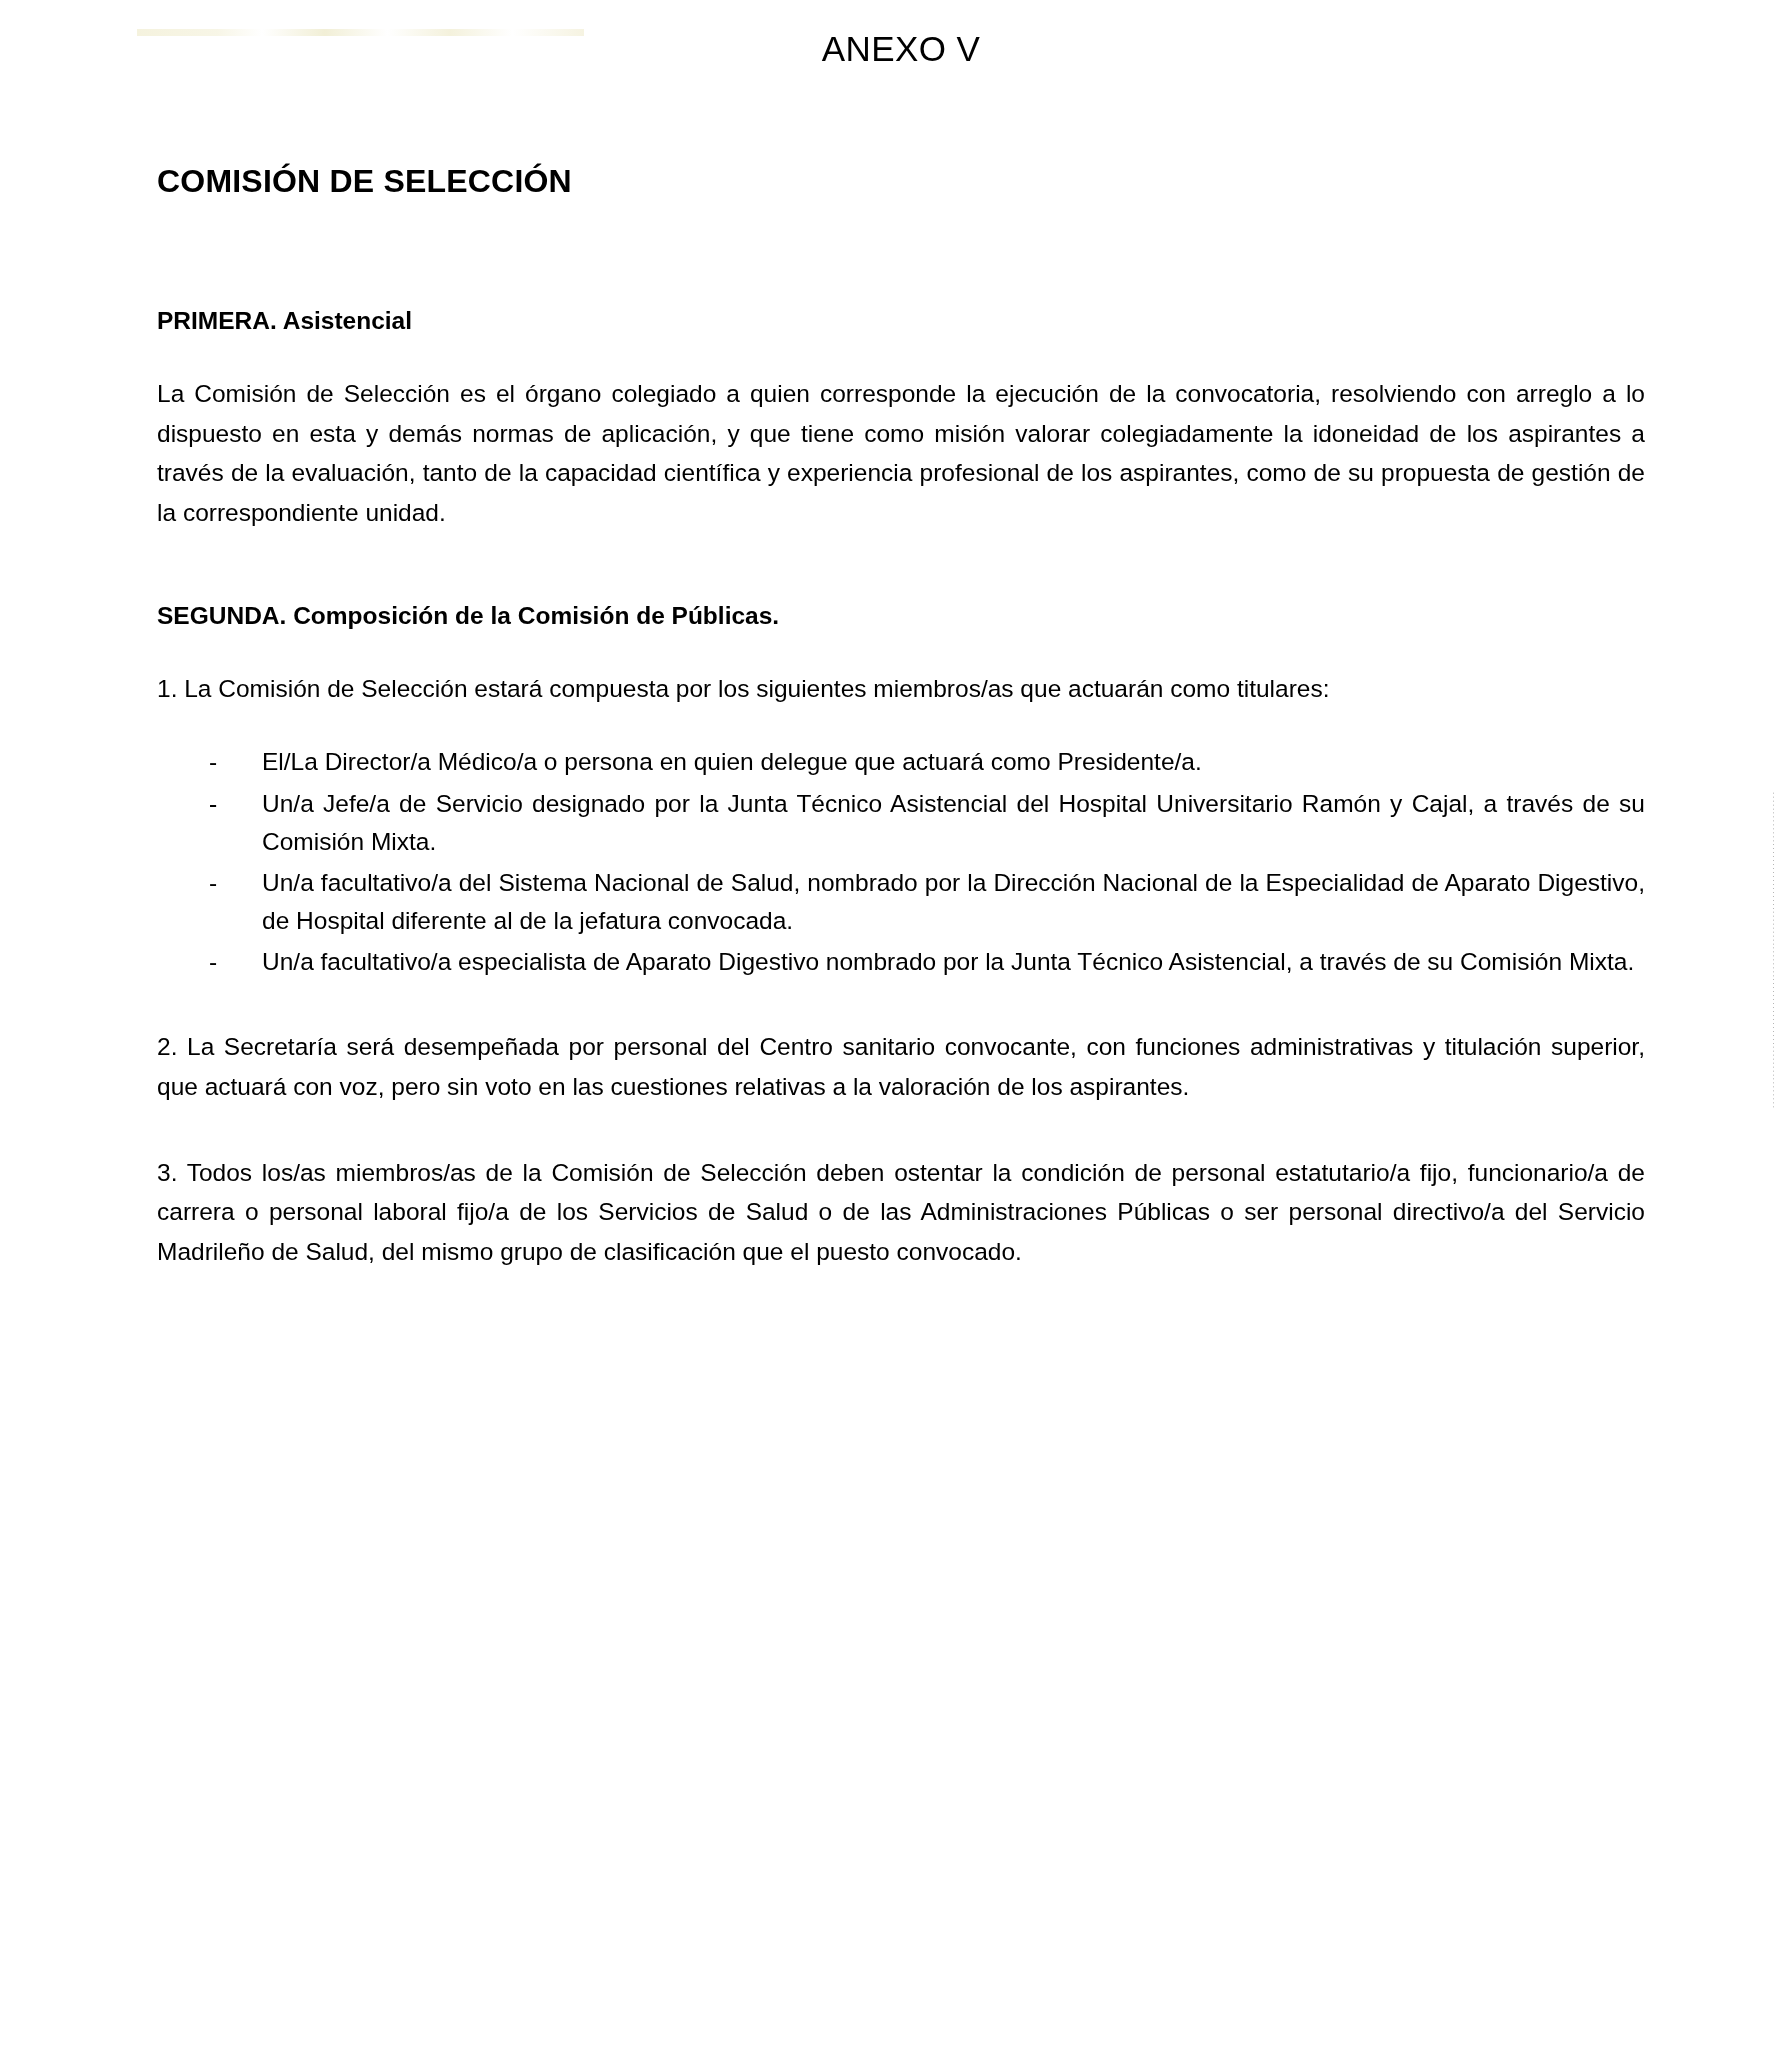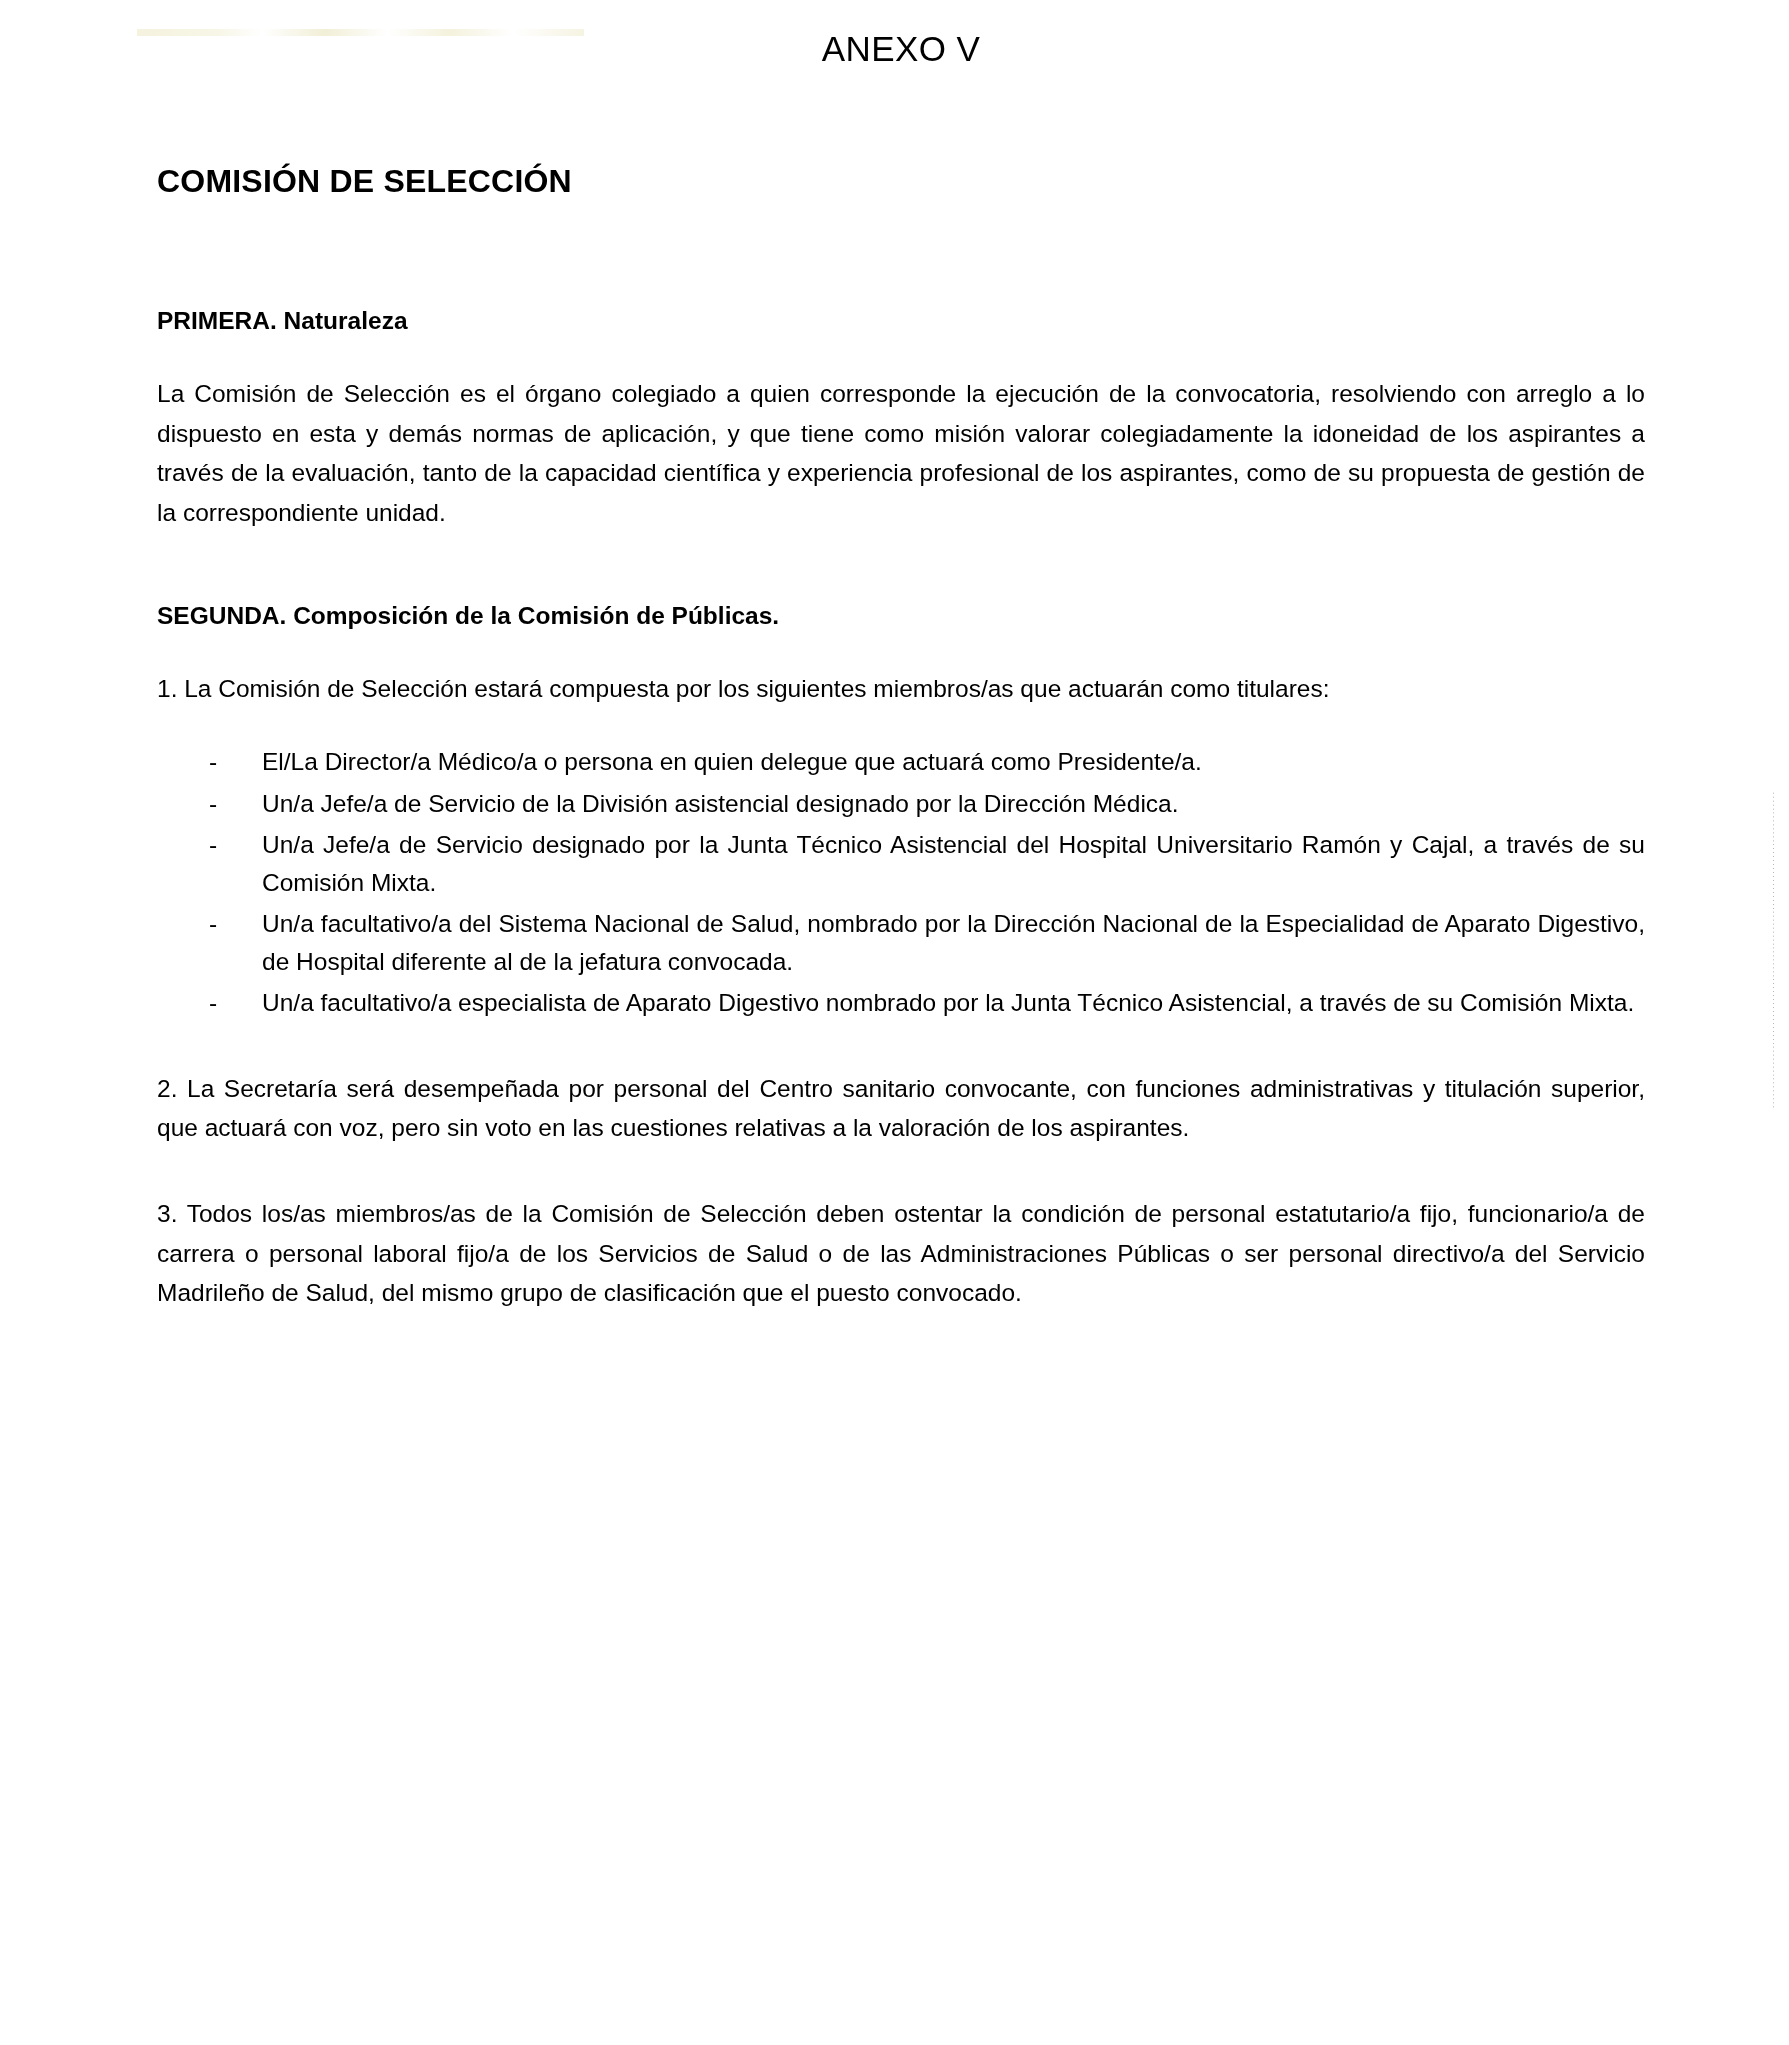--- a/index.html
+++ b/index.html
@@ -114,31 +114,31 @@
 <div class="page">
 
   <div class="top-artifact">
     <div class="band"></div>
   </div>
 
   <h1 class="doc-title">ANEXO  V</h1>
 
   <h2 class="doc-subtitle">COMISIÓN DE SELECCIÓN</h2>
 
-  <div class="section-heading">PRIMERA. Naturaleza</div>
+  <div class="section-heading">PRIMERA. Asistencial</div>
 
   <p class="body-text">La Comisión de Selección es el órgano colegiado a quien corresponde la ejecución de la convocatoria, resolviendo con arreglo a lo dispuesto en esta y demás normas de aplicación, y que tiene como misión valorar colegiadamente la idoneidad de los aspirantes a través de la evaluación, tanto de la capacidad científica y experiencia profesional de los aspirantes, como de su propuesta de gestión de la correspondiente unidad.</p>
 
   <div class="section-heading tight">SEGUNDA. Composición de la Comisión de Públicas.</div>
 
   <p class="body-text">1. La Comisión de Selección estará compuesta por los siguientes miembros/as que actuarán como titulares:</p>
 
   <ul class="member-list">
     <li><span class="dash">-</span><span>El/La Director/a Médico/a o persona en quien delegue que actuará como Presidente/a.</span></li>
-    <li><span class="dash">-</span><span>Un/a Jefe/a de Servicio de la División asistencial designado por la Dirección Médica.</span></li>
+    <li><span class="dash">-</span></li>
     <li><span class="dash">-</span><span>Un/a Jefe/a de Servicio designado por la Junta Técnico Asistencial del Hospital Universitario Ramón y Cajal, a través de su Comisión Mixta.</span></li>
     <li><span class="dash">-</span><span>Un/a facultativo/a del Sistema Nacional de Salud, nombrado por la Dirección Nacional de la Especialidad de Aparato Digestivo, de Hospital diferente al de la jefatura convocada.</span></li>
     <li><span class="dash">-</span><span>Un/a facultativo/a especialista de  Aparato Digestivo nombrado por la Junta Técnico Asistencial, a través de su Comisión Mixta.</span></li>
   </ul>
 
 
   <p class="body-text loose">2. La Secretaría será desempeñada por personal del Centro sanitario convocante, con funciones administrativas y titulación superior, que actuará con voz, pero sin voto en las cuestiones relativas a la valoración de los aspirantes.</p>
 
   <p class="body-text loose">3. Todos los/as miembros/as de la Comisión de Selección deben ostentar la condición de personal estatutario/a fijo, funcionario/a de carrera o personal laboral fijo/a de los Servicios de Salud o de las Administraciones Públicas o ser personal directivo/a del Servicio Madrileño de Salud, del mismo grupo de clasificación que el puesto convocado.</p>
 

